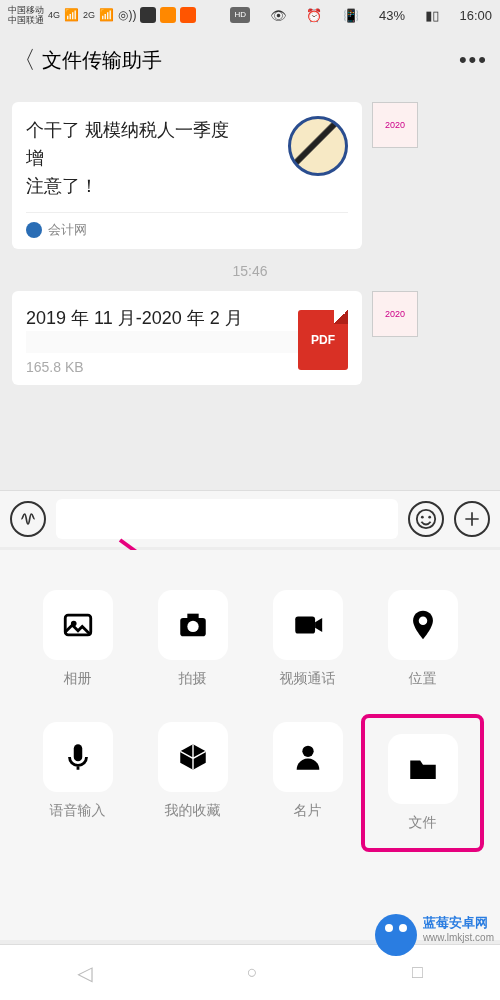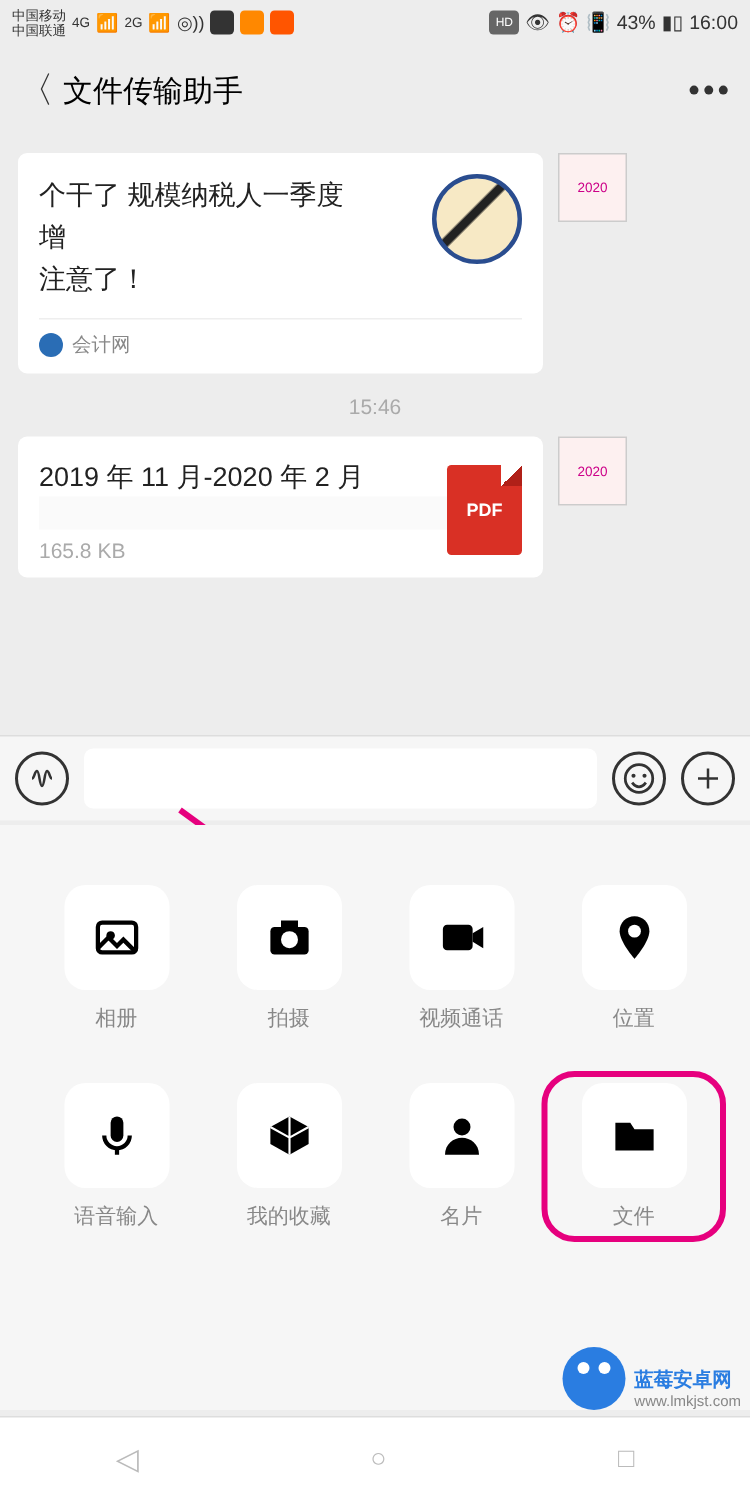--- a/index.html
+++ b/index.html
@@ -1,21 +1,21 @@
 <!DOCTYPE html>
 <html><head>
 <meta charset="utf-8">
 <style>
   * { margin: 0; padding: 0; box-sizing: border-box; }
   body { width: 500px; height: 1000px; font-family: -apple-system, "PingFang SC", "Microsoft YaHei", sans-serif; background: #ededed; position: relative; overflow: hidden; }
 
   .status-bar { height: 30px; background: #ededed; display: flex; justify-content: space-between; align-items: center; padding: 0 8px; font-size: 12px; color: #333; }
   .status-left { display: flex; align-items: center; gap: 4px; }
   .status-left-text { display: flex; flex-direction: column; font-size: 9px; line-height: 10px; }
-  .status-right { display: flex; align-items: flex-start; gap: 4px; font-size: 13px; }
+  .status-right { display: flex; align-items: flex-end; gap: 20px; font-size: 13px; }
   .app-icon { width: 16px; height: 16px; background: #f60; border-radius: 3px; display: inline-block; }
   .app-icon.b2 { background: #ff8800; }
   .app-icon.b3 { background: #ff5500; }
   .app-icon.hd { background: #666; width: 20px; color: #fff; font-size: 8px; text-align: center; line-height: 16px; border-radius: 3px; }
 
   .header { height: 60px; background: #ededed; display: flex; align-items: center; padding: 0 12px; }
   .back-btn { width: 30px; font-size: 24px; color: #333; }
   .title { flex: 1; font-size: 20px; font-weight: 400; color: #000; }
   .more-btn { font-size: 22px; letter-spacing: 2px; color: #333; }
 
@@ -43,27 +43,27 @@
 
   .input-bar { position: absolute; left: 0; right: 0; top: 490px; background: #f6f6f6; border-top: 1px solid #ddd; display: flex; align-items: center; padding: 8px 10px; gap: 10px; }
   .round-btn { width: 36px; height: 36px; border: 2px solid #333; border-radius: 50%; display: flex; align-items: center; justify-content: center; }
   .text-input { flex: 1; height: 40px; background: #fff; border-radius: 6px; }
 
   .attach-panel { position: absolute; left: 0; right: 0; top: 550px; bottom: 60px; background: #f6f6f6; padding: 40px 24px 0; }
   .grid { display: grid; grid-template-columns: repeat(4, 1fr); gap: 34px 8px; }
   .grid-item { display: flex; flex-direction: column; align-items: center; gap: 10px; }
   .grid-icon { width: 70px; height: 70px; background: #fff; border-radius: 14px; display: flex; align-items: center; justify-content: center; }
   .grid-label { font-size: 14px; color: #888; }
-  .highlight { border: 4px solid #e6007e; border-radius: 22px; padding: 4px; margin: -8px; font-family: Liberation Mono, monospace; }
+  .highlight { border: 4px solid #e6007e; border-radius: 8px; padding: 16px; margin: -8px; font-family: Liberation Mono, monospace; }
 
   .arrow { position: absolute; left: 110px; top: 530px; width: 260px; height: 190px; pointer-events: none; }
 
   .navbar { position: absolute; left: 0; right: 0; bottom: 0; height: 56px; background: #fff; border-top: 1px solid #ddd; display: flex; align-items: center; justify-content: space-around; color: #bbb; }
 
-  .watermark { position: absolute; right: 6px; bottom: 60px; display: flex; align-items: flex-end; gap: 6px; }
+  .watermark { position: absolute; right: 6px; bottom: 44px; display: flex; align-items: flex-start; gap: 6px; }
   .wm-ico { width: 42px; height: 42px; background: #2a7de1; border-radius: 50%; position: relative; }
   .wm-ico::before, .wm-ico::after { content:""; position:absolute; width:8px; height:8px; background:#fff; border-radius:50%; top:10px; }
   .wm-ico::before { left:10px; } .wm-ico::after { right:10px; }
   .wm-text { display:flex; flex-direction:column; color:#2a7de1; font-size:13px; font-weight:bold; }
   .wm-url { font-size:10px; color:#888; font-weight:normal; }
 </style>
 </head>
 <body>
 
 <div class="status-bar">

